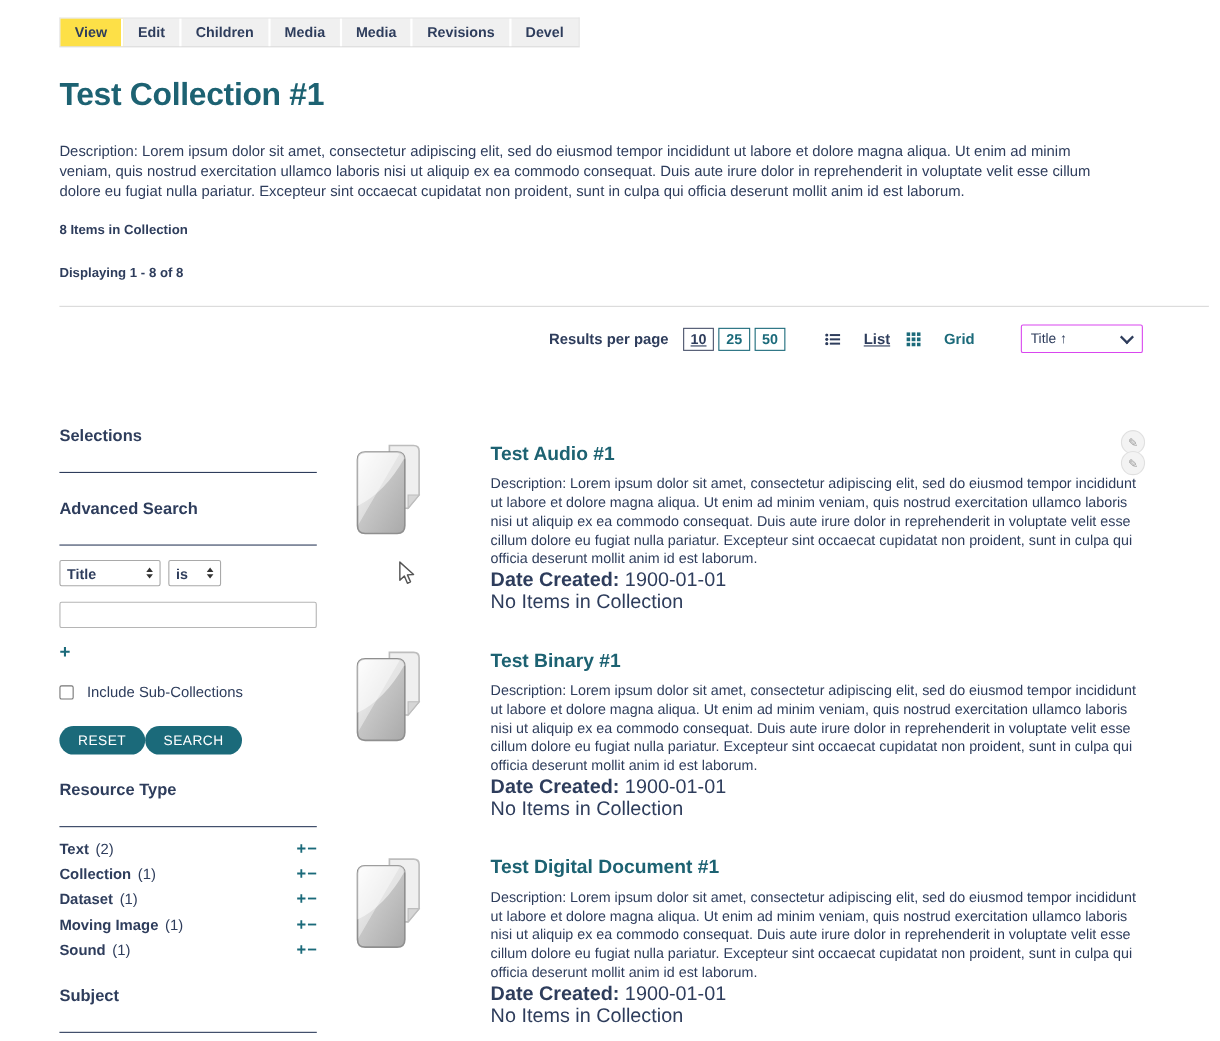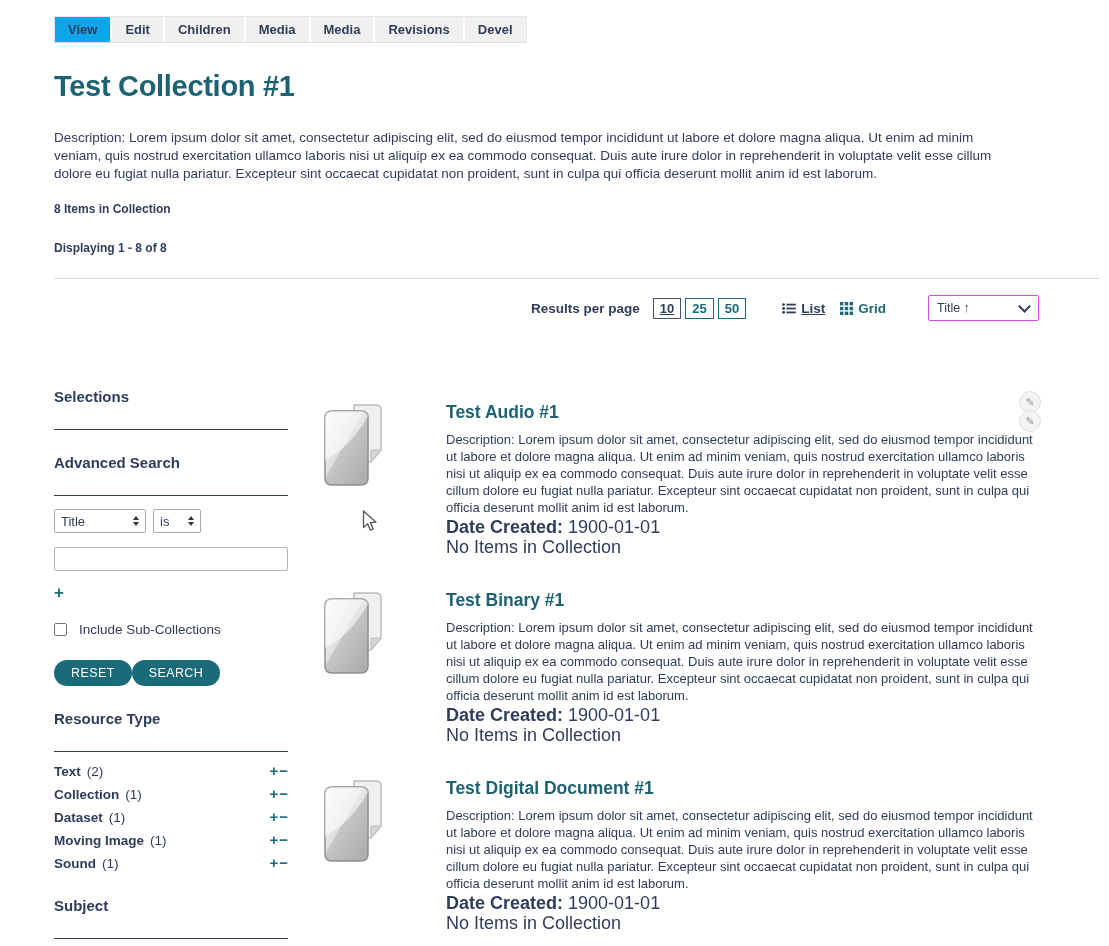--- a/index.html
+++ b/index.html
@@ -8,37 +8,37 @@
     font-family:"Liberation Sans",sans-serif;color:#2E3D5C;position:relative;
   }
   .page{padding:16px 10px 0 54px;position:relative;}
 
   
   .tabs{display:inline-flex;list-style:none;margin:0;padding:0;background:#f0f0f0;
         border:1px solid #e7e7e7;border-bottom:1px solid #ddd;}
   .tabs li{padding:5px 13px;font-size:13px;font-weight:700;color:#2E3D5C;
         border-right:2px solid #fff;cursor:pointer;white-space:nowrap;}
   .tabs li:last-child{border-right:none;}
-  .tabs li.active{background:#0ea5e9;}
+  .tabs li.active{background:#fde047;}
 
   
   h1.page-title{font-size:29px;font-weight:700;color:#1D6272;margin:27px 0 0;letter-spacing:-.3px;}
   .page-desc{width:965px;font-size:13.5px;line-height:18px;margin:26px 0 0;}
   .count-line{font-size:12px;font-weight:700;margin:19px 0 0;}
   .displaying{margin:25px 0 0;}
   hr.rule{border:none;border-top:1px solid #D9D9D9;margin:23px 0 0;}
 
   
   .controls-row{display:flex;align-items:center;justify-content:flex-end;
         margin:16px 60px 0 0;font-size:13.5px;}
   .rpp-label{font-weight:700;margin-right:9px;}
   .psize{display:inline-block;border:1px solid #1B6A7A;color:#1B6A7A;font-weight:700;
         font-size:13px;padding:2px 6px;margin-left:4px;text-decoration:none;line-height:15px;}
   .psize.active{border-color:#49526B;color:#2E3D5C;text-decoration:underline;}
-  .view-toggle{display:inline-flex;align-items:center;gap:5px;font-weight:700;cursor:pointer;}
+  .view-toggle{display:inline-flex;align-items:center;gap:21px;font-weight:700;cursor:pointer;}
   .view-list{margin-left:36px;color:#2E3D5C;}
   .view-list .vt-label{text-decoration:underline;}
   .view-grid{margin-left:15px;color:#1B6A7A;}
   .sort-wrap{margin-left:42px;width:92px;height:24px;border:1px solid #d946ef;border-radius:2px;
         background:#fff;display:flex;align-items:center;justify-content:space-between;
         padding:0 9px 0 8px;font-size:12.5px;color:#2E3D5C;cursor:pointer;}
   .chev{width:7px;height:7px;border-right:2px solid #2E3D5C;border-bottom:2px solid #2E3D5C;
         transform:rotate(45deg);margin-top:-4px;}
 
   
@@ -46,21 +46,21 @@
   .sidebar{width:234px;flex:none;}
   .results{margin-left:34px;width:714px;padding-top:14px;}
 
   
   .side-h{font-size:15px;font-weight:700;color:#2E3D5C;margin:0;
         border-bottom:1px solid #2E3D5C;padding-bottom:24px;}
   .mt24{margin-top:24px;}
   .sel-row{display:flex;gap:7px;margin-top:13px;}
   .sel{height:24px;border:1px solid #a9a9a9;border-radius:2px;background:#fff;
         display:inline-flex;align-items:center;justify-content:space-between;
-        padding:0 6px;font-size:13px;color:#2E3D5C;cursor:pointer;box-sizing:border-box;}
+        padding:0 6px;font-size:13px;color:#2E3D5C;cursor:pointer;box-sizing:border-box;font-weight:bold;}
   .sel-field{width:92px;}
   .sel-op{width:48px;}
   .updown{display:flex;flex-direction:column;align-items:center;gap:2px;}
   .tri-up{width:0;height:0;border-left:3.5px solid transparent;border-right:3.5px solid transparent;
         border-bottom:4.5px solid #333;}
   .tri-dn{width:0;height:0;border-left:3.5px solid transparent;border-right:3.5px solid transparent;
         border-top:4.5px solid #333;}
   .search-input{width:234px;height:24px;border:1px solid #b5b5b5;border-radius:2px;
         box-sizing:border-box;margin-top:14px;font-size:13px;padding:0 6px;}
   .add-btn{display:block;background:none;border:none;padding:0;margin-top:13px;

